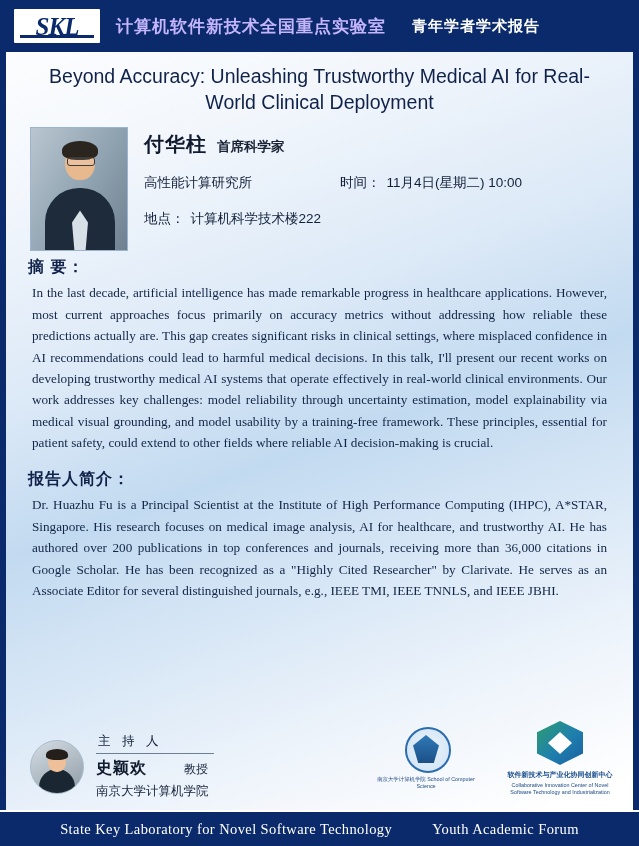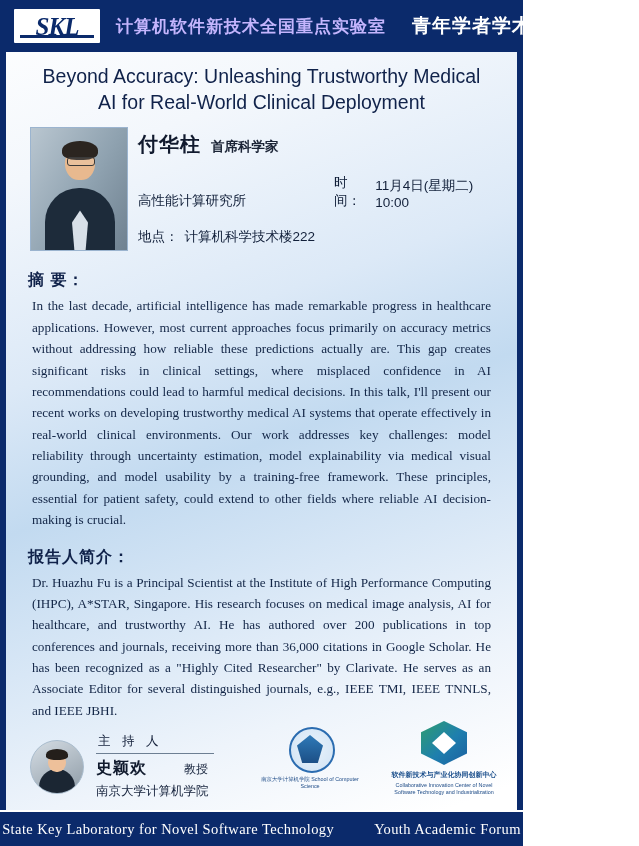--- a/index.html
+++ b/index.html
@@ -4,21 +4,21 @@
 <style>
   html,body{margin:0;padding:0;}
   body{
     width:639px;height:846px;
     font-family:"Liberation Sans", sans-serif;
     background:#ffffff;
     overflow:hidden;
   }
   .poster{
     position:relative;
-    width:523px;height:846px;
+    width:639px;height:846px;
     background:linear-gradient(160deg,#ffffff 0%,#f3f7fc 18%,#dce9f7 38%,#c2daf0 52%,#d8e7f6 66%,#eef4fb 80%,#ffffff 94%);
     box-sizing:border-box;
     border-left:6px solid #0b2a6b;
     border-right:6px solid #0b2a6b;
   }
   
   .header{
     position:relative;
     height:52px;
     background:#0b2a6b;
@@ -52,21 +52,21 @@
   }
   .header-title{
     color:#c4b5fd;
     font-size:17px;
     font-weight:bold;
     letter-spacing:1px;
     white-space:nowrap;
   }
   .header-sub{
     color:#ffffff;
-    font-size:19px;
+    font-size:15px;
     font-weight:bold;
     letter-spacing:1px;
     margin-left:26px;
     white-space:nowrap;
   }
   
   .talk-title{
     text-align:center;
     font-size:19.5px;
     color:#10224a;
@@ -123,21 +123,21 @@
   }
   .photo .shirt{
     position:absolute;
     left:41px;bottom:0;
     width:16px;height:40px;
     background:#d8e0e8;
     clip-path:polygon(50% 0,100% 30%,85% 100%,15% 100%,0 30%);
   }
   .speaker-info{
     flex:1 1 auto;
-    padding-left:10px;
+    padding-left:16px;
     padding-top:4px;
   }
   .spk-name-row{
     display:flex;align-items:baseline;
     margin-bottom:16px;
   }
   .spk-name{
     font-size:20px;
     font-weight:bold;
     color:#111a2e;

